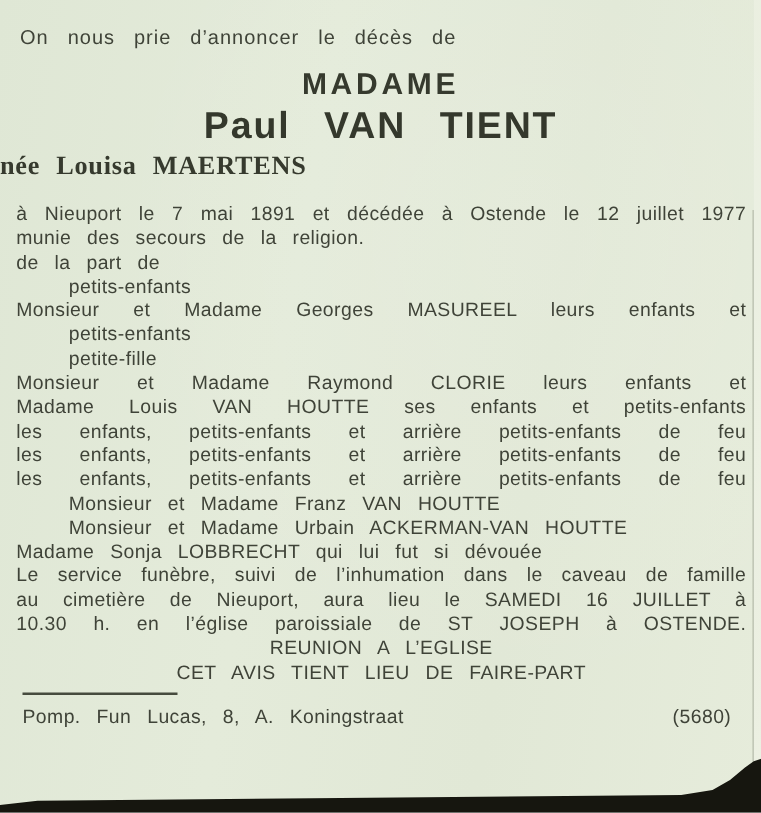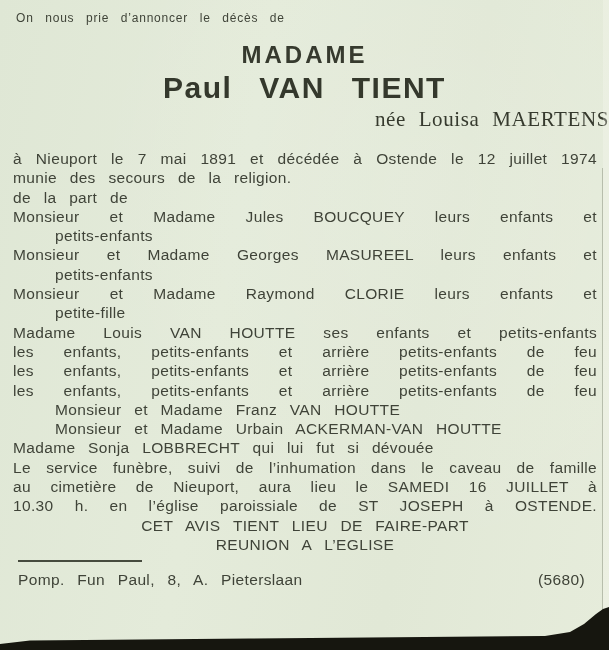--- a/index.html
+++ b/index.html
@@ -11,39 +11,39 @@
       radial-gradient(ellipse at 70% 30%, rgba(255,255,255,0.10), rgba(255,255,255,0) 60%),
       linear-gradient(100deg, #dfe7d5 0%, #e4ebda 38%, #e1e8d6 68%, #e6ecdb 100%);
     font-family:"Liberation Sans", sans-serif;
     color:#3f4338;
   }
   
   .edge-strip { position:absolute; top:0; right:0; width:6px; height:640px; background:rgba(250,252,244,0.28); }
   .crease { position:absolute; top:168px; right:6px; width:1px; height:470px; background:rgba(75,82,64,0.30); }
 
   .intro {
-    margin:0; padding:8px 0 0 16px;
-    font-size:12px; line-height:20px;
+    margin:0; padding:21px 0 0 16px;
+    font-size:16px; line-height:20px;
     word-spacing:0.62em; letter-spacing:0.8px;
   }
   .t-madame {
     margin:15px 0 0 0; text-align:center;
     font-family:Liberation Sans, sans-serif; font-weight:bold;
     font-size:24px; line-height:23px; letter-spacing:3px;
     color:#363a2e;
   }
   .t-name {
     margin:5px 0 0 0; text-align:center;
     font-weight:bold; font-size:30px; line-height:34px;
     letter-spacing:1.5px; word-spacing:17px;
     color:#34382c;
   }
   .t-nee {
-    margin:2px 0 17px 0; text-align:right;
-    font-family:"Liberation Serif", serif; font-weight:normal;
+    margin:2px 0 17px 0; text-align:left;
+    font-family:"Liberation Serif", serif; font-weight:bold;
     font-size:21px; line-height:25px; letter-spacing:0.6px; word-spacing:7px;
     color:#363a2e;
   }
   .body {
     margin-top:9px; padding:0 12px 0 13px;
     font-size:15.5px; line-height:19.3px;
     word-spacing:0.52em; letter-spacing:0.35px;
   }
   .line  { white-space:nowrap; }
   .j     { white-space:normal; text-align:justify; text-align-last:justify; }
@@ -69,47 +69,46 @@
   <div class="edge-strip"></div>
   <div class="crease"></div>
 
   <p class="intro">On nous prie d’annoncer le décès de</p>
 
   <div class="t-madame">MADAME</div>
   <div class="t-name">Paul VAN TIENT</div>
   <div class="t-nee">née Louisa MAERTENS</div>
 
   <div class="body">
-    <div class="line j">à Nieuport le 7 mai 1891 et décédée à Ostende le 12 juillet 1974</div>
+    <div class="line j">à Nieuport le 7 mai 1891 et décédée à Ostende le 12 juillet 1977</div>
     <div class="line">munie des secours de la religion.</div>
     <div class="line">de la part de</div>
-    <div class="line j">Monsieur et Madame Jules BOUCQUEY leurs enfants et</div>
     <div class="line indent">petits-enfants</div>
     <div class="line j">Monsieur et Madame Georges MASUREEL leurs enfants et</div>
     <div class="line indent">petits-enfants</div>
+    <div class="line indent">petite-fille</div>
     <div class="line j">Monsieur et Madame Raymond CLORIE leurs enfants et</div>
-    <div class="line indent">petite-fille</div>
     <div class="line j">Madame Louis VAN HOUTTE ses enfants et petits-enfants</div>
     <div class="line j">les enfants, petits-enfants et arrière petits-enfants de feu</div>
     <div class="line j">les enfants, petits-enfants et arrière petits-enfants de feu</div>
     <div class="line j">les enfants, petits-enfants et arrière petits-enfants de feu</div>
     <div class="line indent">Monsieur et Madame Franz VAN HOUTTE</div>
     <div class="line indent">Monsieur et Madame Urbain ACKERMAN-VAN HOUTTE</div>
     <div class="line">Madame Sonja LOBBRECHT qui lui fut si dévouée</div>
     <div class="line j">Le service funèbre, suivi de l’inhumation dans le caveau de famille</div>
     <div class="line j">au cimetière de Nieuport, aura lieu le SAMEDI 16 JUILLET à</div>
     <div class="line j">10.30 h. en l’église paroissiale de ST JOSEPH à OSTENDE.</div>
+    <div class="line center">REUNION A L’EGLISE</div>
     <div class="line center">CET AVIS TIENT LIEU DE FAIRE-PART</div>
-    <div class="line center">REUNION A L’EGLISE</div>
   </div>
 
   <div class="divider"></div>
 
   <div class="footer">
-    <span>Pomp. Fun Paul, 8, A. Pieterslaan</span>
+    <span>Pomp. Fun Lucas, 8, A. Koningstraat</span>
     <span>(5680)</span>
   </div>
 
   <svg class="scan-edge" width="609" height="52" viewBox="0 0 609 52" aria-hidden="true">
     <path d="M0 52 L0 46 L30 42.5 L250 40.5 L545 38 L570 34 L584 26 L596 16 L603 11 L609 9 L609 52 Z" fill="#16160f"></path>
   </svg>
 
 </div>
 
 </body></html>

